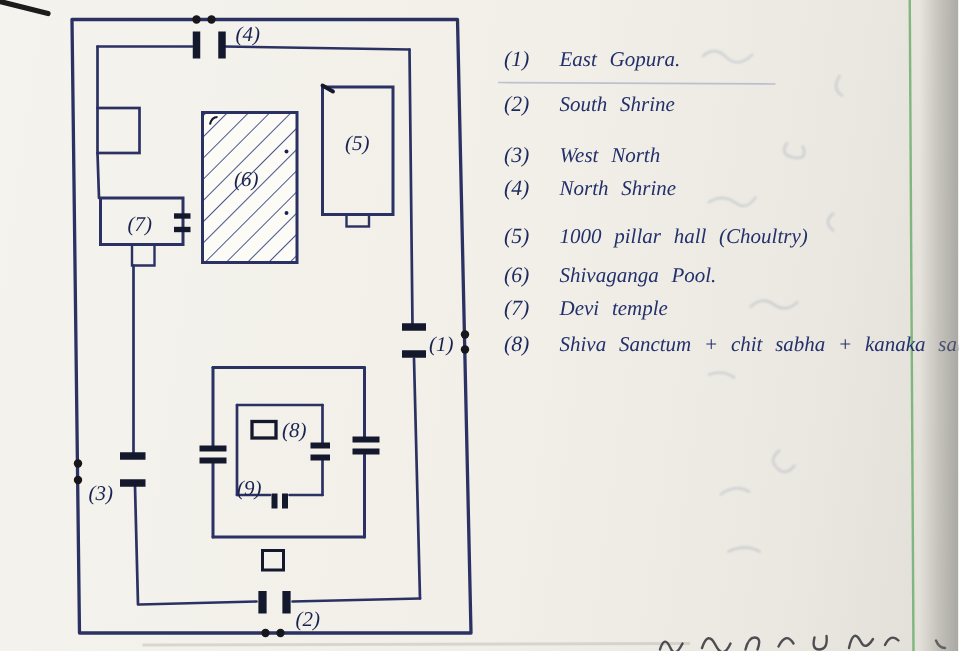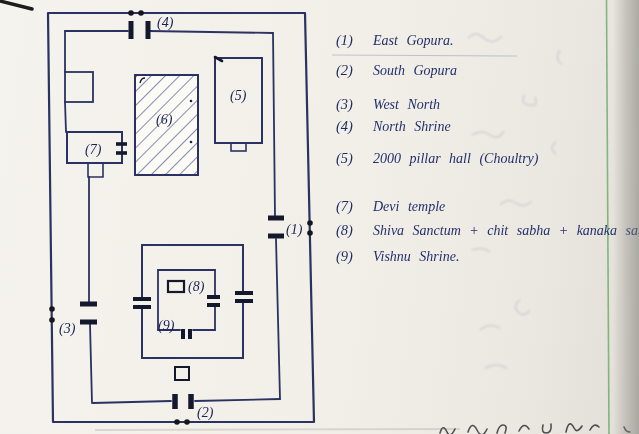--- a/index.html
+++ b/index.html
@@ -183,36 +183,36 @@
     </g>
 
     <path d="M606.5,0 L609,434" stroke="#6fae6f" stroke-width="1.6" opacity="0.85"></path>
   </svg>
 
   <div class="legend">
     <div class="legend-row" style="top:31px">
       <span class="lnum">(1)</span><span class="ltext">East Gopura.</span>
     </div>
     <div class="legend-row" style="top:61px">
-      <span class="lnum">(2)</span><span class="ltext">South Gopura</span>
+      <span class="lnum">(2)</span><span class="ltext">South Shrine</span>
     </div>
     <div class="legend-row" style="top:95px">
       <span class="lnum">(3)</span><span class="ltext">West North</span>
     </div>
     <div class="legend-row" style="top:117px">
       <span class="lnum">(4)</span><span class="ltext">North Shrine</span>
     </div>
     <div class="legend-row" style="top:149px">
-      <span class="lnum">(5)</span><span class="ltext">2000 pillar hall (Choultry)</span>
+      <span class="lnum">(5)</span><span class="ltext">1000 pillar hall (Choultry)</span>
+    </div>
+    <div class="legend-row" style="top:175px">
+      <span class="lnum">(6)</span><span class="ltext">Shivaganga Pool.</span>
     </div>
     <div class="legend-row" style="top:197px">
       <span class="lnum">(7)</span><span class="ltext">Devi temple</span>
     </div>
     <div class="legend-row" style="top:221px">
       <span class="lnum">(8)</span><span class="ltext">Shiva Sanctum + chit sabha + kanaka sabha</span>
     </div>
-    <div class="legend-row" style="top:247px">
-      <span class="lnum">(9)</span><span class="ltext">Vishnu Shrine.</span>
-    </div>
   </div>
 
   <div class="page-edge"></div>
 </div>
 
 </body></html>

